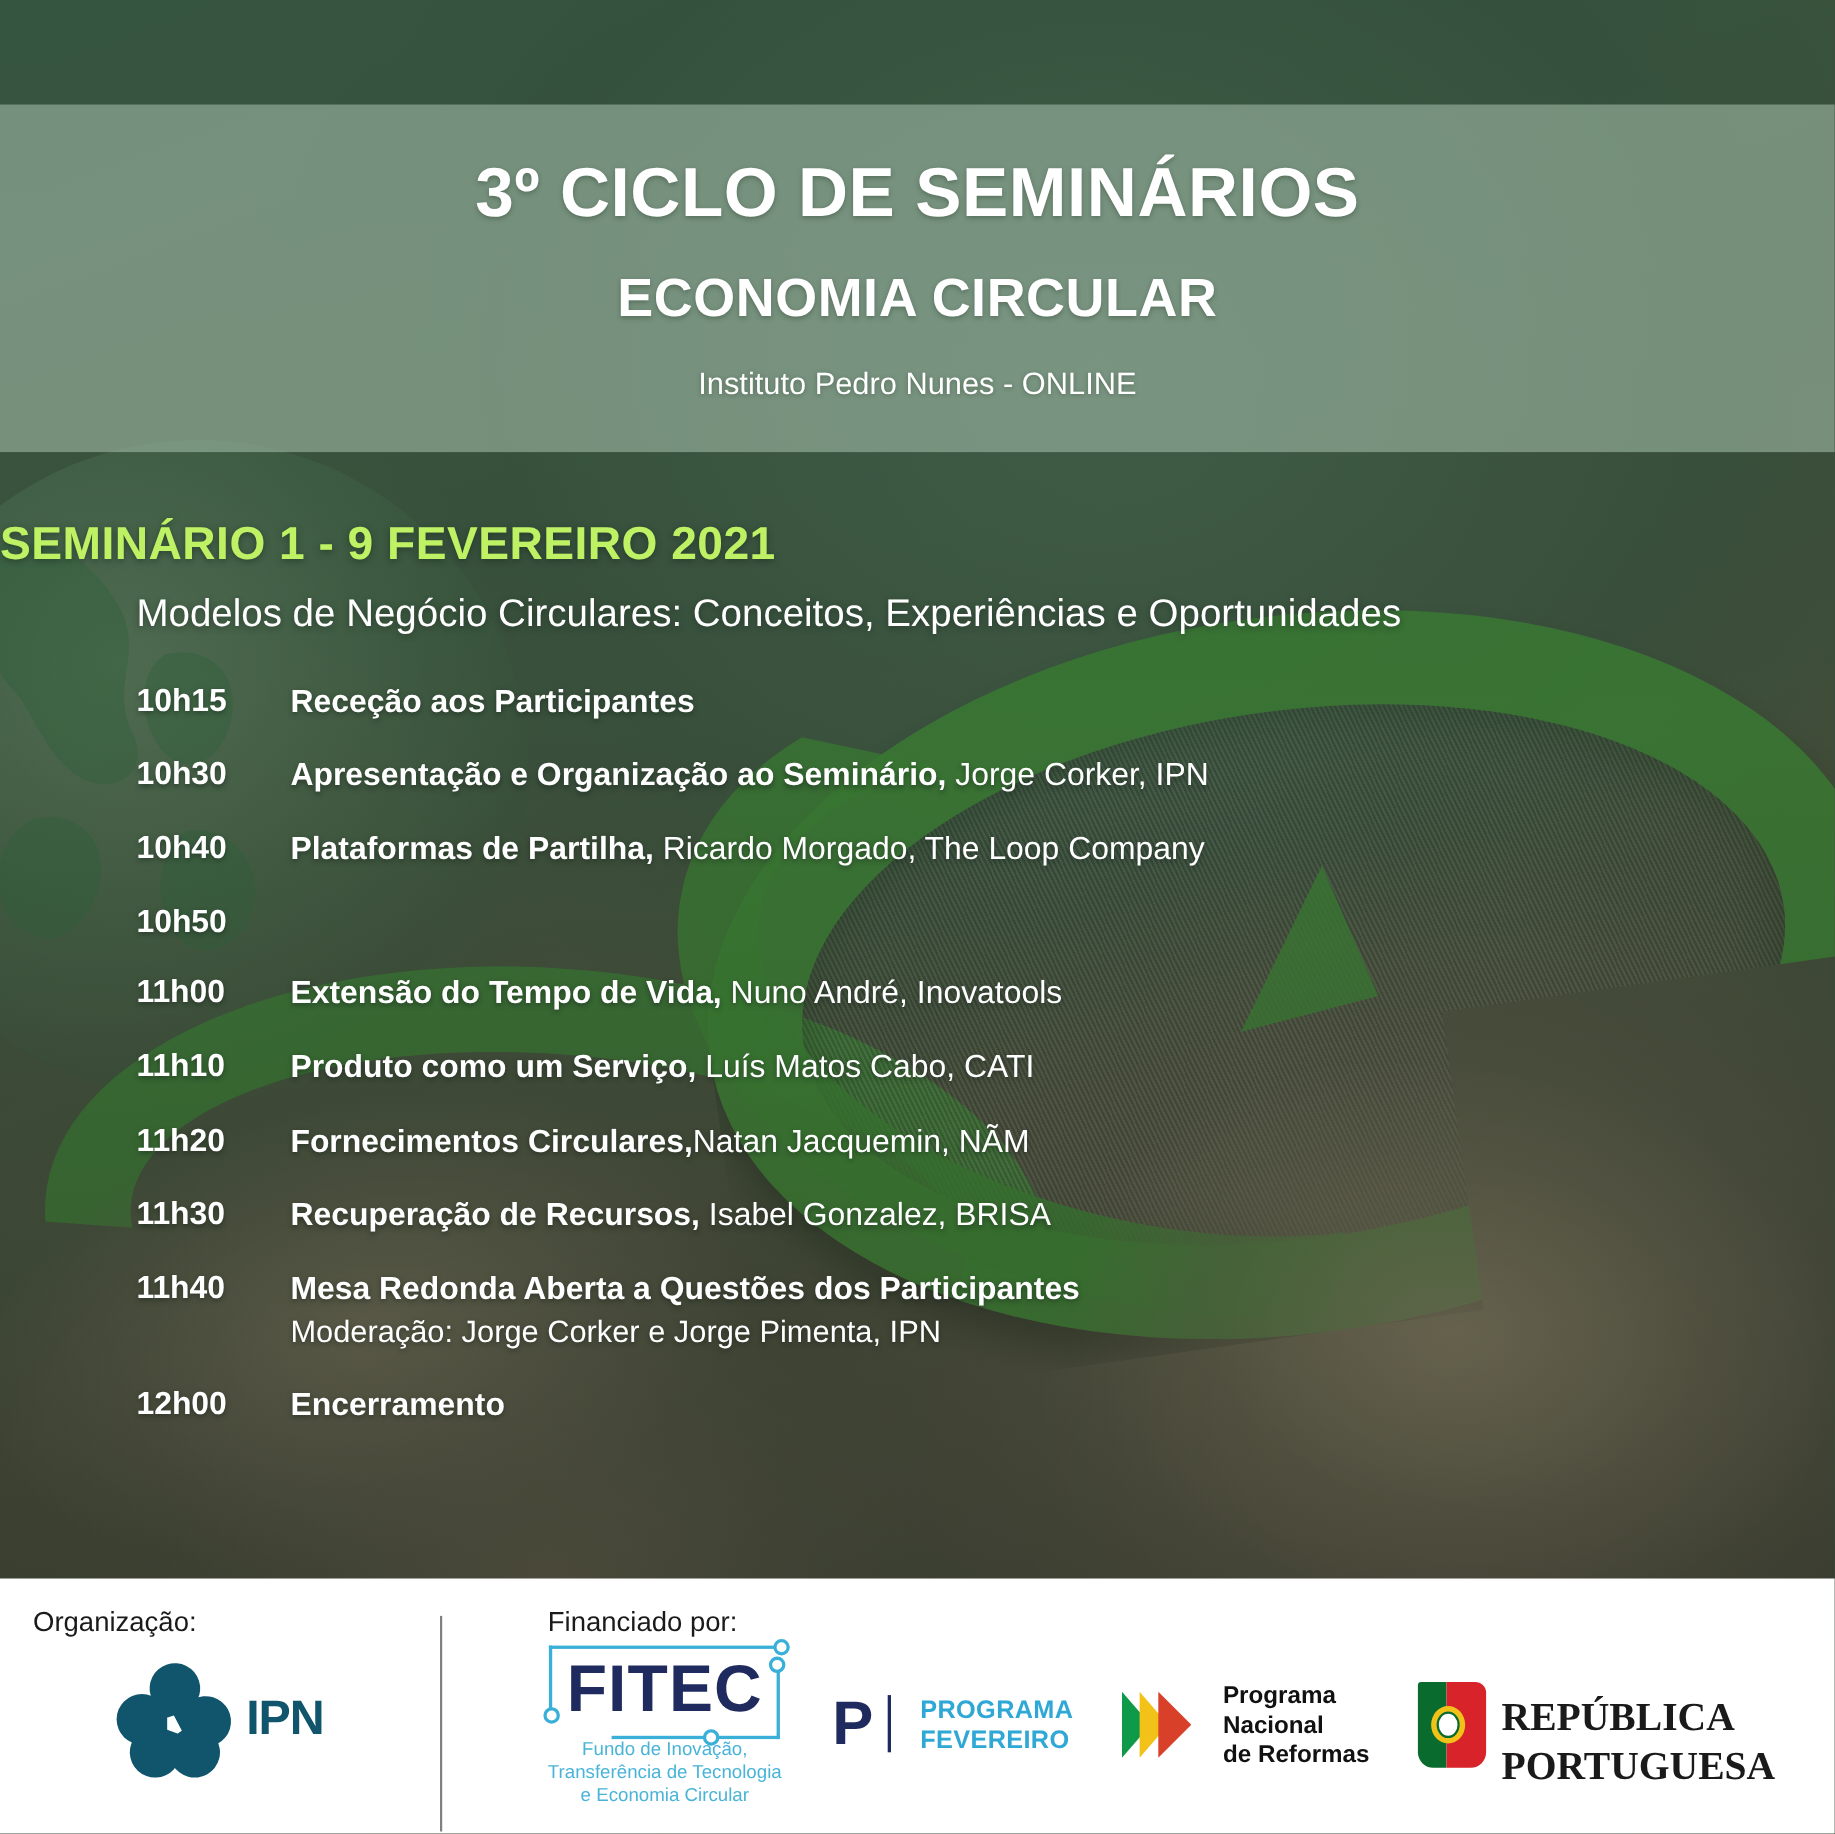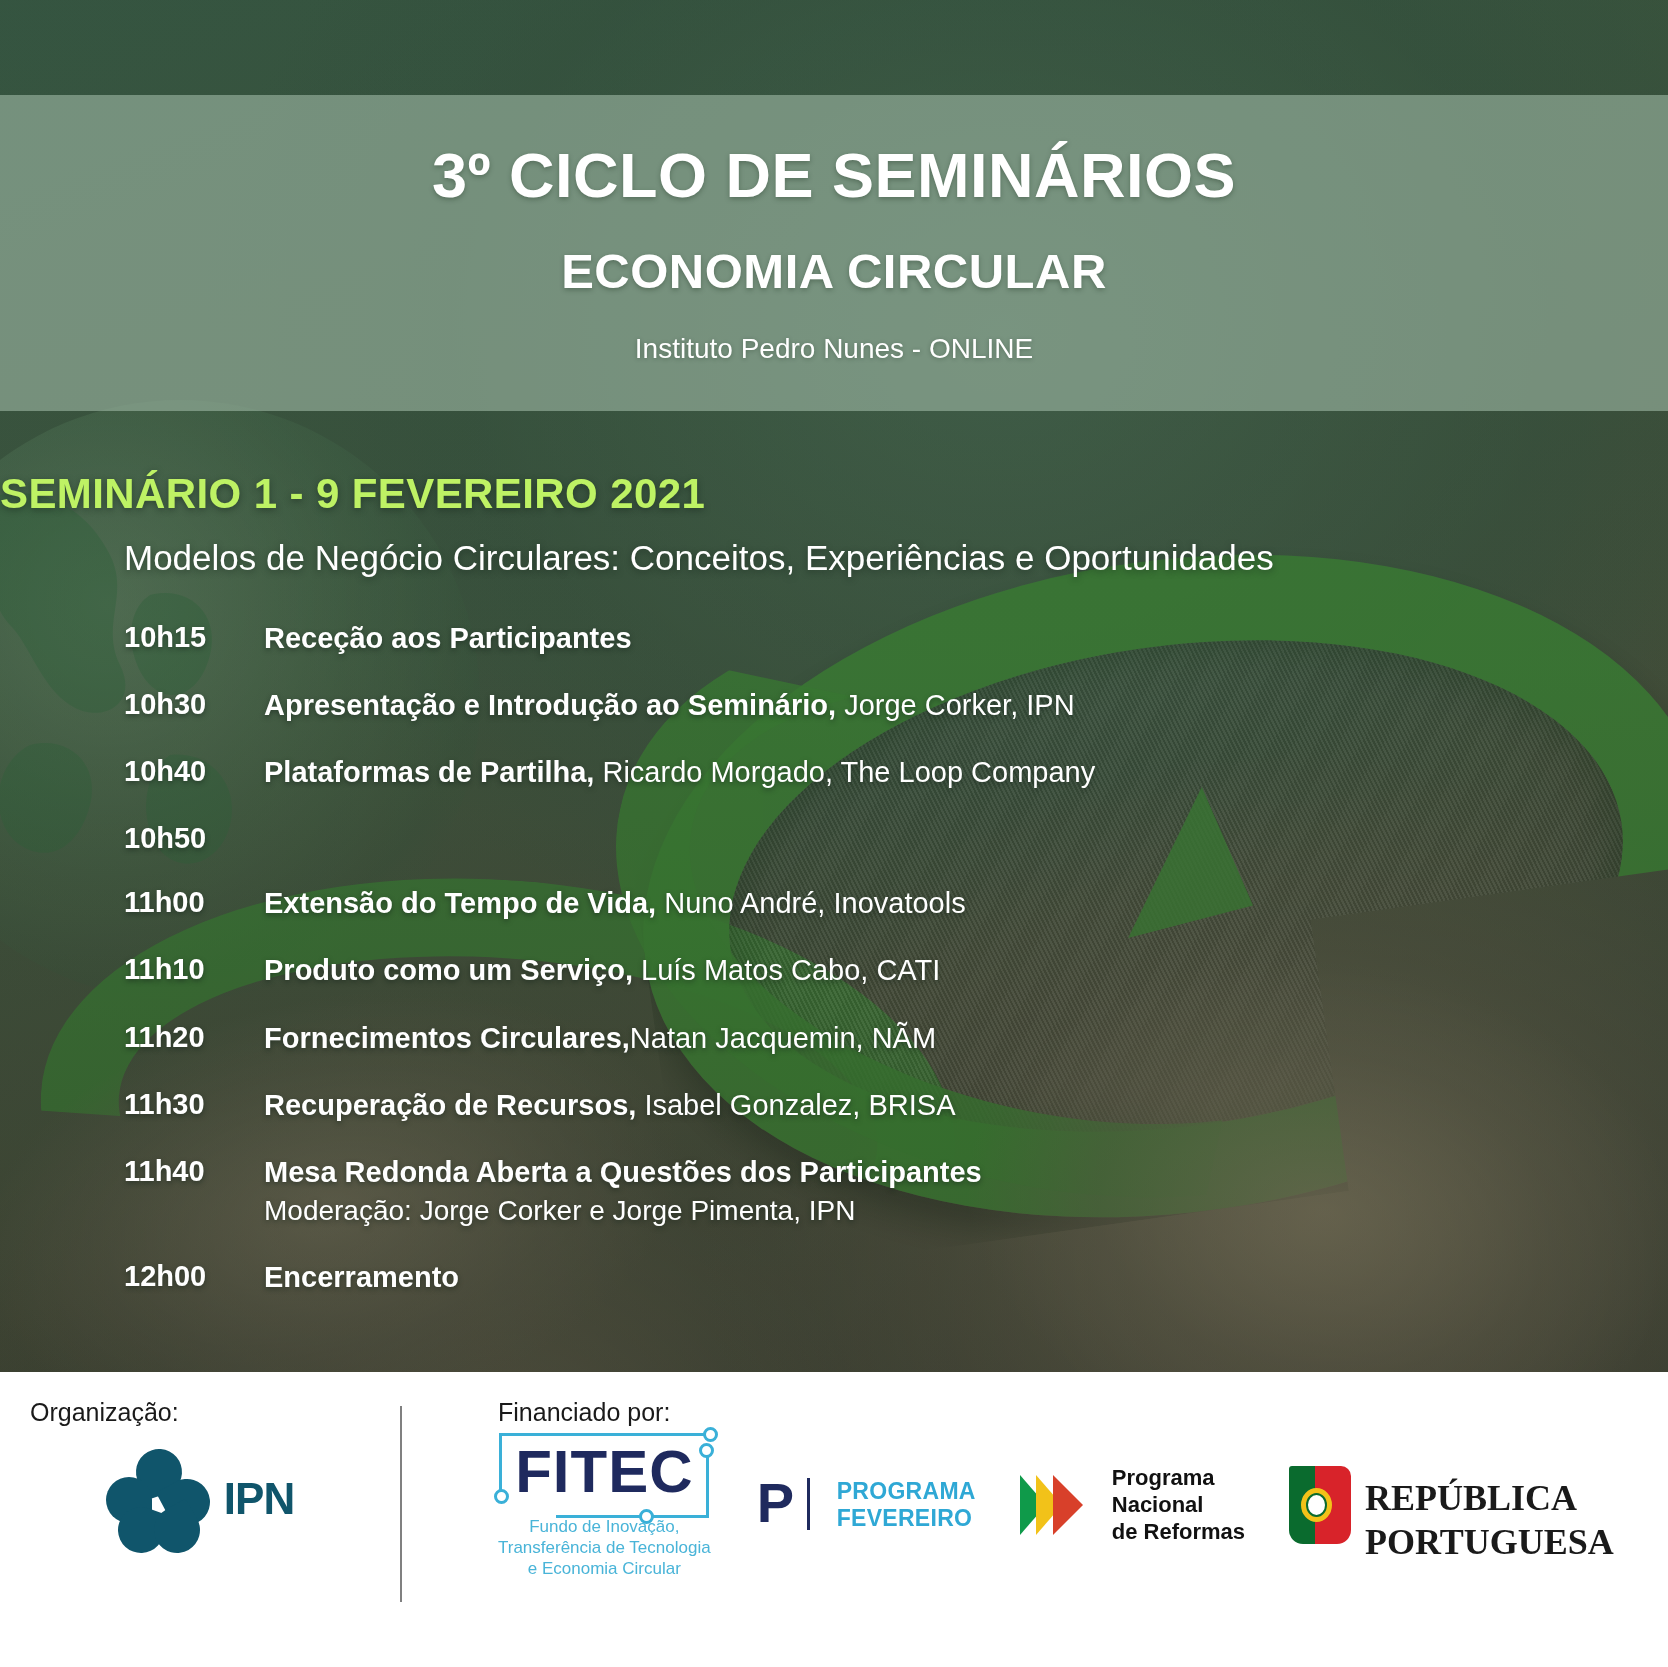--- a/index.html
+++ b/index.html
@@ -129,21 +129,21 @@
     text-shadow:0 2px 5px rgba(20,35,25,.55);
   }
   .desc b{font-weight:bold;}
   .desc .reg{font-weight:normal;}
   .sub-line{
     display:block;font-weight:normal;font-size:28px;margin-top:2px;
   }
 
   
   .footer{
-    position:absolute;left:0;bottom:0;width:1668px;height:295px;
+    position:absolute;left:0;bottom:0;width:1668px;height:232px;
     background:#ffffff;display:flex;align-items:flex-start;justify-content:space-between;
   }
   .f-org{
     width:400px;flex:0 0 400px;
     display:flex;flex-direction:column;align-items:center;padding-top:26px;
   }
   .f-lab{font-size:25px;color:#1a1a1a;align-self:flex-start;margin-left:30px;}
   .divider{
     width:2px;height:196px;background:#808080;margin-top:34px;flex:0 0 2px;
   }
@@ -234,21 +234,21 @@
   <div class="prog">
     <div class="sem-title">SEMINÁRIO 1 - 9 FEVEREIRO 2021</div>
     <div class="sem-sub">Modelos de Negócio Circulares: Conceitos, Experiências e Oportunidades</div>
     <div class="rows" id="rows">
         <div class="row">
           <div class="time">10h15</div>
           <div class="desc"><b>Receção aos Participantes</b></div>
         </div>
         <div class="row">
           <div class="time">10h30</div>
-          <div class="desc"><b>Apresentação e Introdução ao Seminário,</b><span class="reg"> Jorge Corker, IPN</span></div>
+          <div class="desc"><b>Apresentação e Organização ao Seminário,</b><span class="reg"> Jorge Corker, IPN</span></div>
         </div>
         <div class="row">
           <div class="time">10h40</div>
           <div class="desc"><b>Plataformas de Partilha,</b><span class="reg"> Ricardo Morgado, The Loop Company</span></div>
         </div>
         <div class="row">
           <div class="time">10h50</div>
         </div>
         <div class="row">
           <div class="time">11h00</div>

